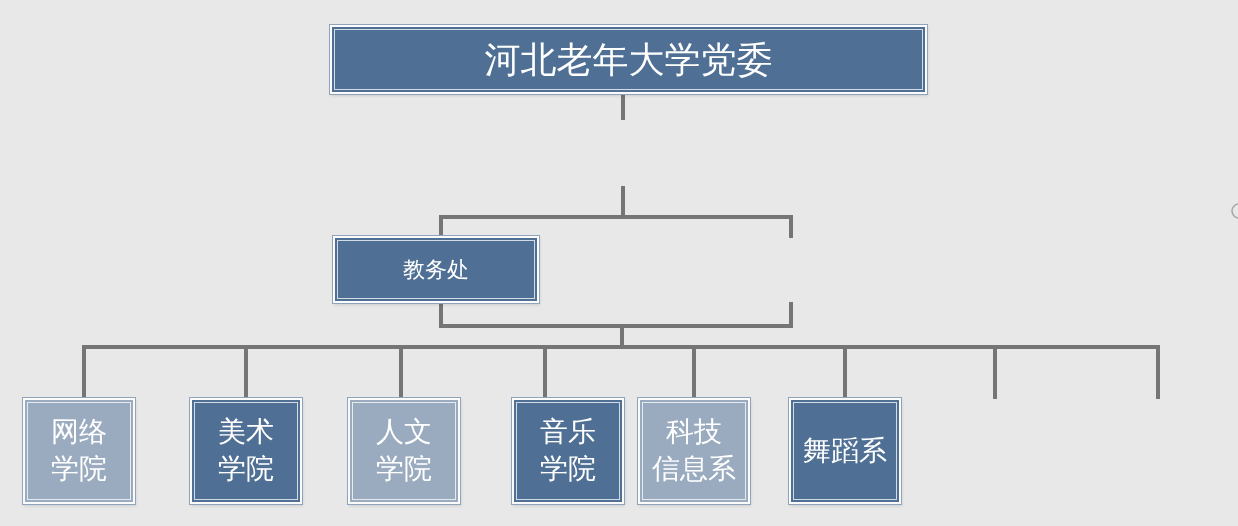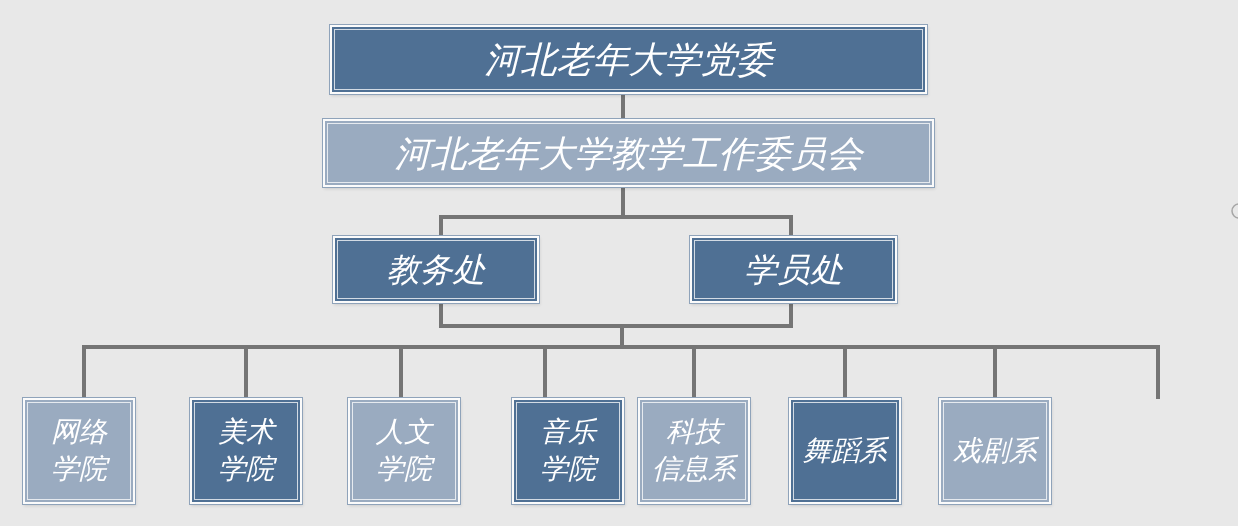--- a/index.html
+++ b/index.html
@@ -23,31 +23,30 @@
     box-shadow: 0 0 0 1px #8FA3BA, 1px 2px 3px rgba(0,0,0,0.12);
     color: #FFFFFF;
   }
   .node .inner {
     position: absolute;
     inset: 2px;
     border: 1px solid rgba(255,255,255,0.75);
     display: flex;
     align-items: center;
     justify-content: center;
-    font-style: italic;
   }
   .node.dark  { background: #4F7094; }
   .node.light { background: #9AABC0; }
   .label {
     white-space: pre-line;
     text-align: center;
     line-height: 1.25;
   }
   .lv1 .label, .lv2 .label { font-size: 36px; }
-  .lv3 .label { font-size: 33px; }
+  .lv3 .label { font-size: 22px; }
   .lv4 .label { font-size: 28px; line-height: 1.32; }
 
   
   .n-l1  { left: 330px;  top: 25px;  width: 597px; height: 69px; }
   .n-l2  { left: 323px;  top: 119px; width: 611px; height: 68px; }
   .n-l3a { left: 333px;  top: 236px; width: 206px; height: 67px; }
   .n-l3b { left: 690px;  top: 236px; width: 207px; height: 67px; }
   .n-c   { top: 398px; width: 112px; height: 106px; }
   .n-c1 { left: 23px; }
   .n-c2 { left: 190px; }
@@ -84,37 +83,27 @@
     </g>
     <circle cx="1239" cy="211" r="7" fill="none" stroke="#A6A6A6" stroke-width="1.5"></circle>
   </svg>
 
   <div class="node dark lv1 n-l1">
     <div class="inner">
       <span class="label">河北老年大学党委</span>
     </div>
   </div>
 
-  <div class="node light lv2 n-l2">
-    <div class="inner">
-      <span class="label">河北老年大学教学工作委员会</span>
-    </div>
-  </div>
 
   <div class="node dark lv3 n-l3a">
     <div class="inner">
       <span class="label">教务处</span>
     </div>
   </div>
 
-  <div class="node dark lv3 n-l3b">
-    <div class="inner">
-      <span class="label">学员处</span>
-    </div>
-  </div>
 
   <div class="node light lv4 n-c n-c1">
     <div class="inner">
       <span class="label">网络
 学院</span>
     </div>
   </div>
 
   <div class="node dark lv4 n-c n-c2">
     <div class="inner">
@@ -143,20 +132,15 @@
 信息系</span>
     </div>
   </div>
 
   <div class="node dark lv4 n-c n-c6">
     <div class="inner">
       <span class="label">舞蹈系</span>
     </div>
   </div>
 
-  <div class="node light lv4 n-c n-c7">
-    <div class="inner">
-      <span class="label">戏剧系</span>
-    </div>
-  </div>
 
 
 </div>
 
 </body></html>

